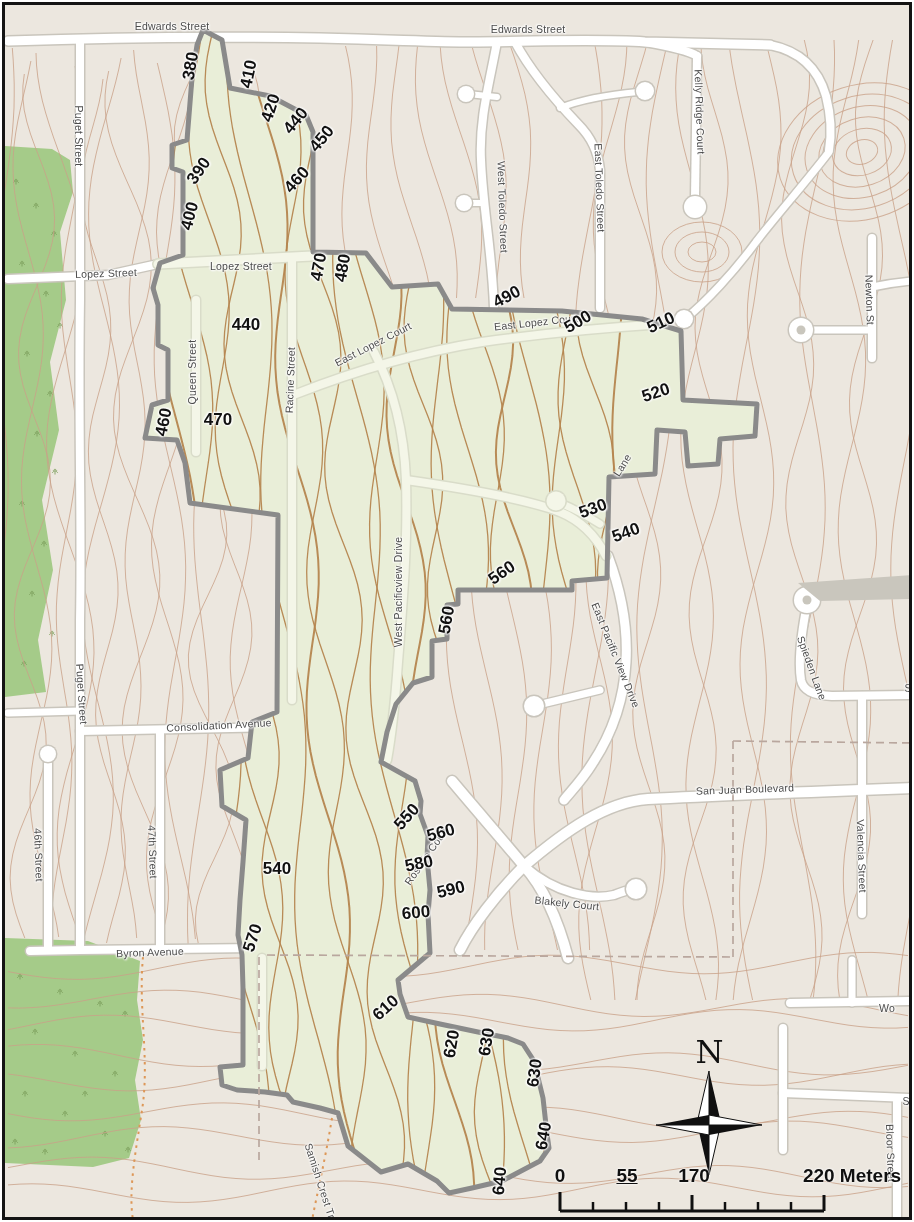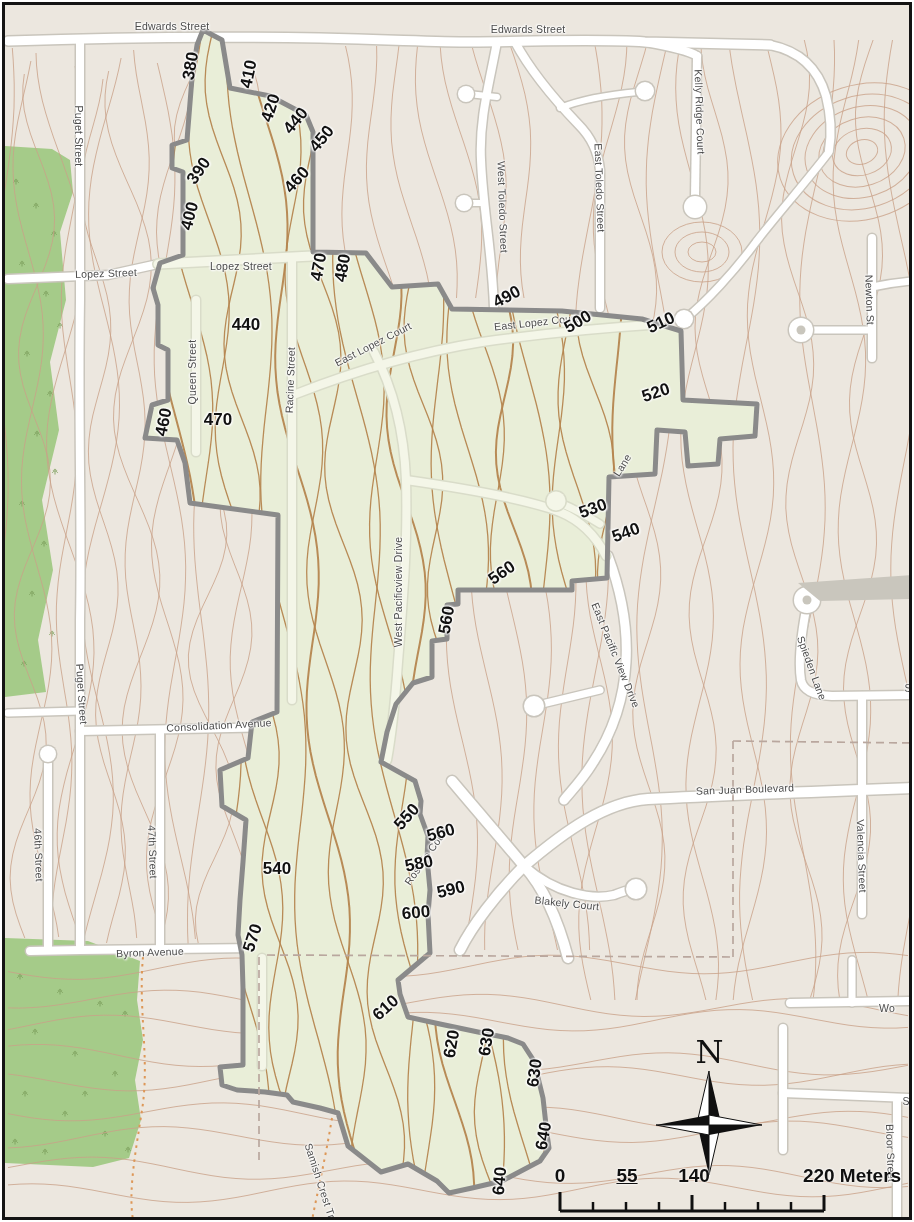--- a/index.html
+++ b/index.html
@@ -399,17 +399,17 @@
       <path d="M114,46 L114,37" stroke="#101010" stroke-width="2.5"></path>
       <path d="M147,46 L147,30" stroke="#101010" stroke-width="3"></path>
       <path d="M180,46 L180,37" stroke="#101010" stroke-width="2.5"></path>
       <path d="M213,46 L213,37" stroke="#101010" stroke-width="2.5"></path>
       <path d="M246,46 L246,37" stroke="#101010" stroke-width="2.5"></path>
       <path d="M279,46 L279,30" stroke="#101010" stroke-width="3"></path>
     </svg>
     <div id="scale-nums">
         <div class="num" style="left: 15px;">0</div>
         <div class="num" style="left: 82px; text-decoration: underline;">55</div>
-        <div class="num" style="left: 149px;">140</div>
+        <div class="num" style="left: 149px;">170</div>
         <div class="num" style="left: 307px; text-align: right;">220 Meters</div>
       </div>
   </div>
 </div>
 
 </body></html>

